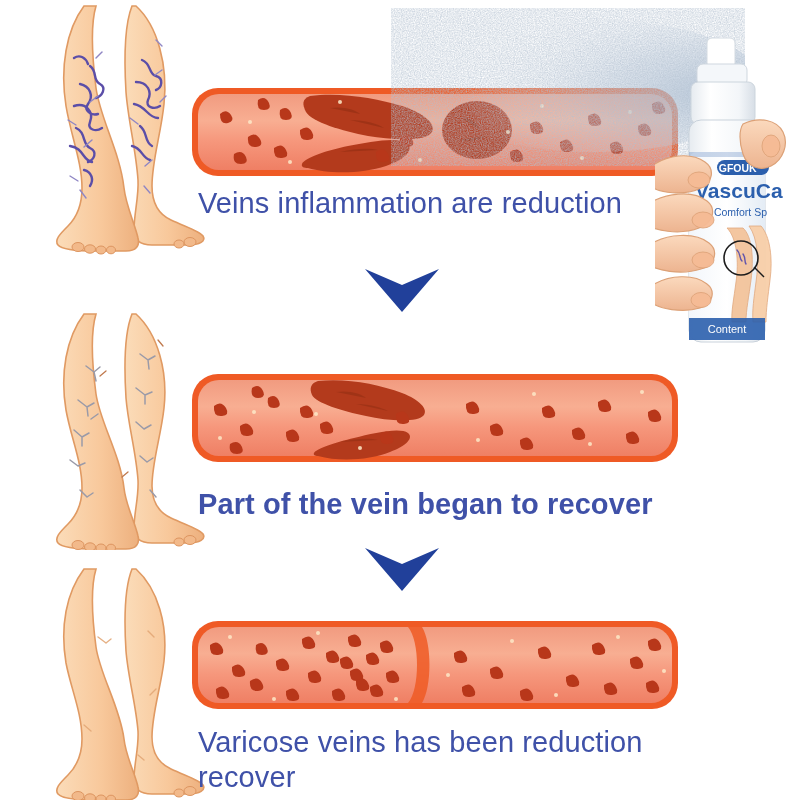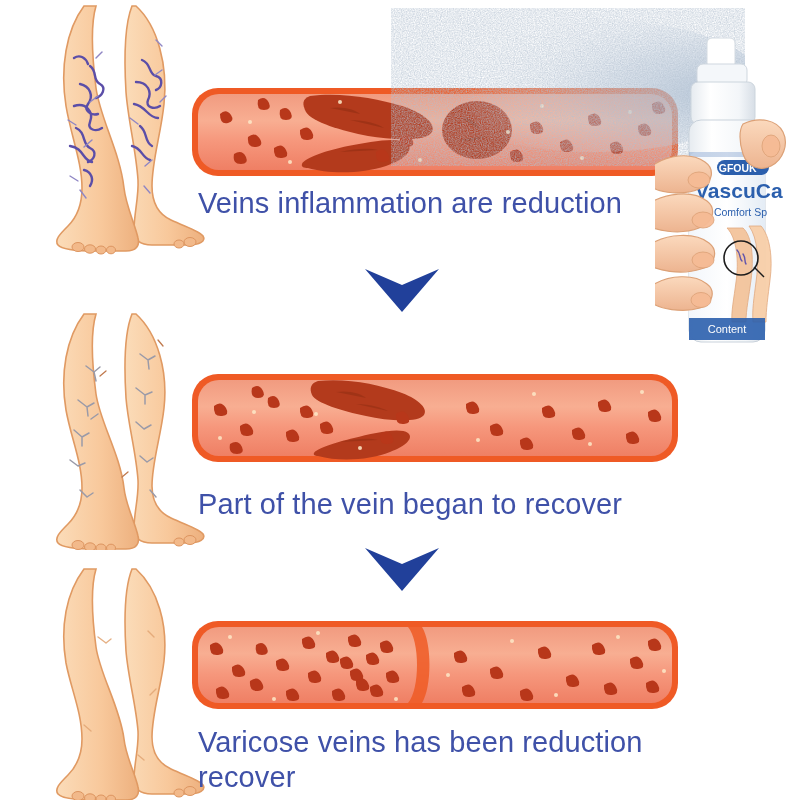--- a/index.html
+++ b/index.html
@@ -237,21 +237,21 @@
           <circle cx="288" cy="72" r="2"></circle>
         <circle cx="344" cy="26" r="2"></circle>
           <circle cx="400" cy="76" r="2"></circle>
           <circle cx="452" cy="24" r="2"></circle>
         <circle cx="64" cy="44" r="2"></circle>
           <circle cx="30" cy="70" r="2"></circle>
       </g>
     </svg>
   </div>
 
-  <div class="caption" style="left:198px;top:177px;">Part of the vein began to recover</div>
+  <div class="caption" style="left:198px;top:177px;font-weight:bold;">Part of the vein began to recover</div>
 </div>
 
 <div class="arrow" id="arrow-2">
   <svg viewBox="0 0 78 50" width="78" height="50" aria-hidden="true">
     <path d="M2 6 L 39 49 L 76 6 L 39 22 Z" fill="#21409a"></path>
   </svg>
 </div>
 
 <div class="stage" id="stage-3">
 

